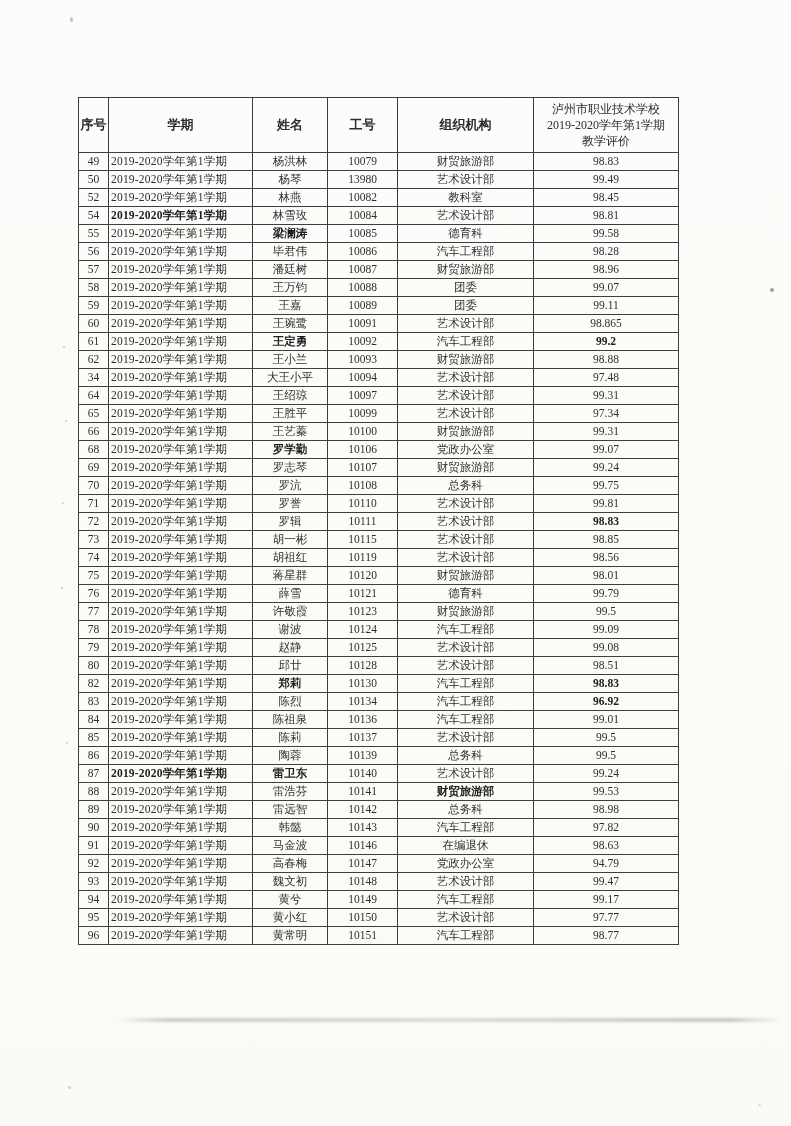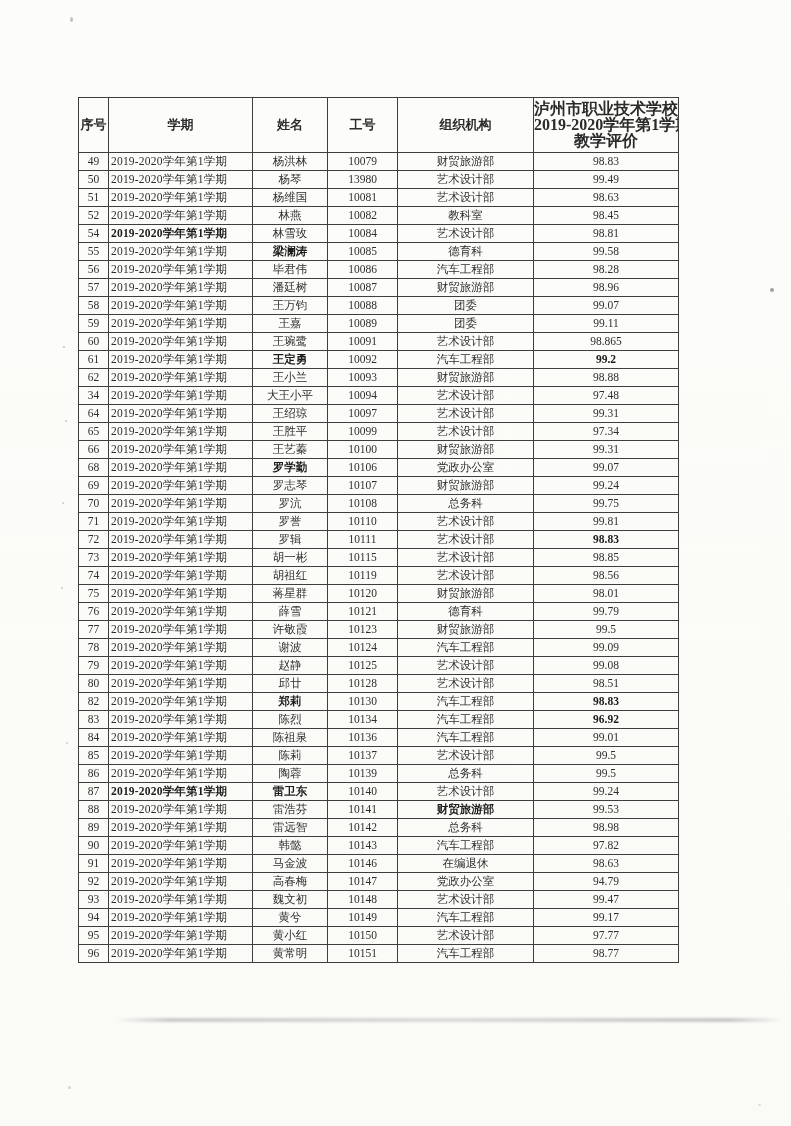--- a/index.html
+++ b/index.html
@@ -23,21 +23,21 @@
     white-space:nowrap;overflow:hidden;
     padding:0;
   }
   .eval thead th{
     height:54px;
     font-size:13px;
     font-weight:600;
     color:#2b2b2b;
   }
   .eval thead th .hline{
-    font-size:16px;line-height:16px;font-weight:700;
+    font-size:12px;line-height:16px;font-weight:400;
   }
   .eval tbody td{
     height:17px;line-height:17px;
     font-size:11.5px;
     color:#2e2e2e;
   }
   .eval tbody td.c-sem{
     text-align:left;padding-left:2px;
     letter-spacing:0.2px;
   }
@@ -89,28 +89,20 @@
         </tr>
         <tr>
           <td class="c-idx">50</td>
           <td class="c-sem">2019-2020学年第1学期</td>
           <td class="c-name">杨琴</td>
           <td class="c-id">13980</td>
           <td class="c-org">艺术设计部</td>
           <td class="c-score">99.49</td>
         </tr>
         <tr>
-          <td class="c-idx">51</td>
-          <td class="c-sem">2019-2020学年第1学期</td>
-          <td class="c-name">杨维国</td>
-          <td class="c-id">10081</td>
-          <td class="c-org">艺术设计部</td>
-          <td class="c-score">98.63</td>
-        </tr>
-        <tr>
           <td class="c-idx">52</td>
           <td class="c-sem">2019-2020学年第1学期</td>
           <td class="c-name">林燕</td>
           <td class="c-id">10082</td>
           <td class="c-org">教科室</td>
           <td class="c-score">98.45</td>
         </tr>
         <tr>
           <td class="c-idx">54</td>
           <td class="c-sem b">2019-2020学年第1学期</td>

